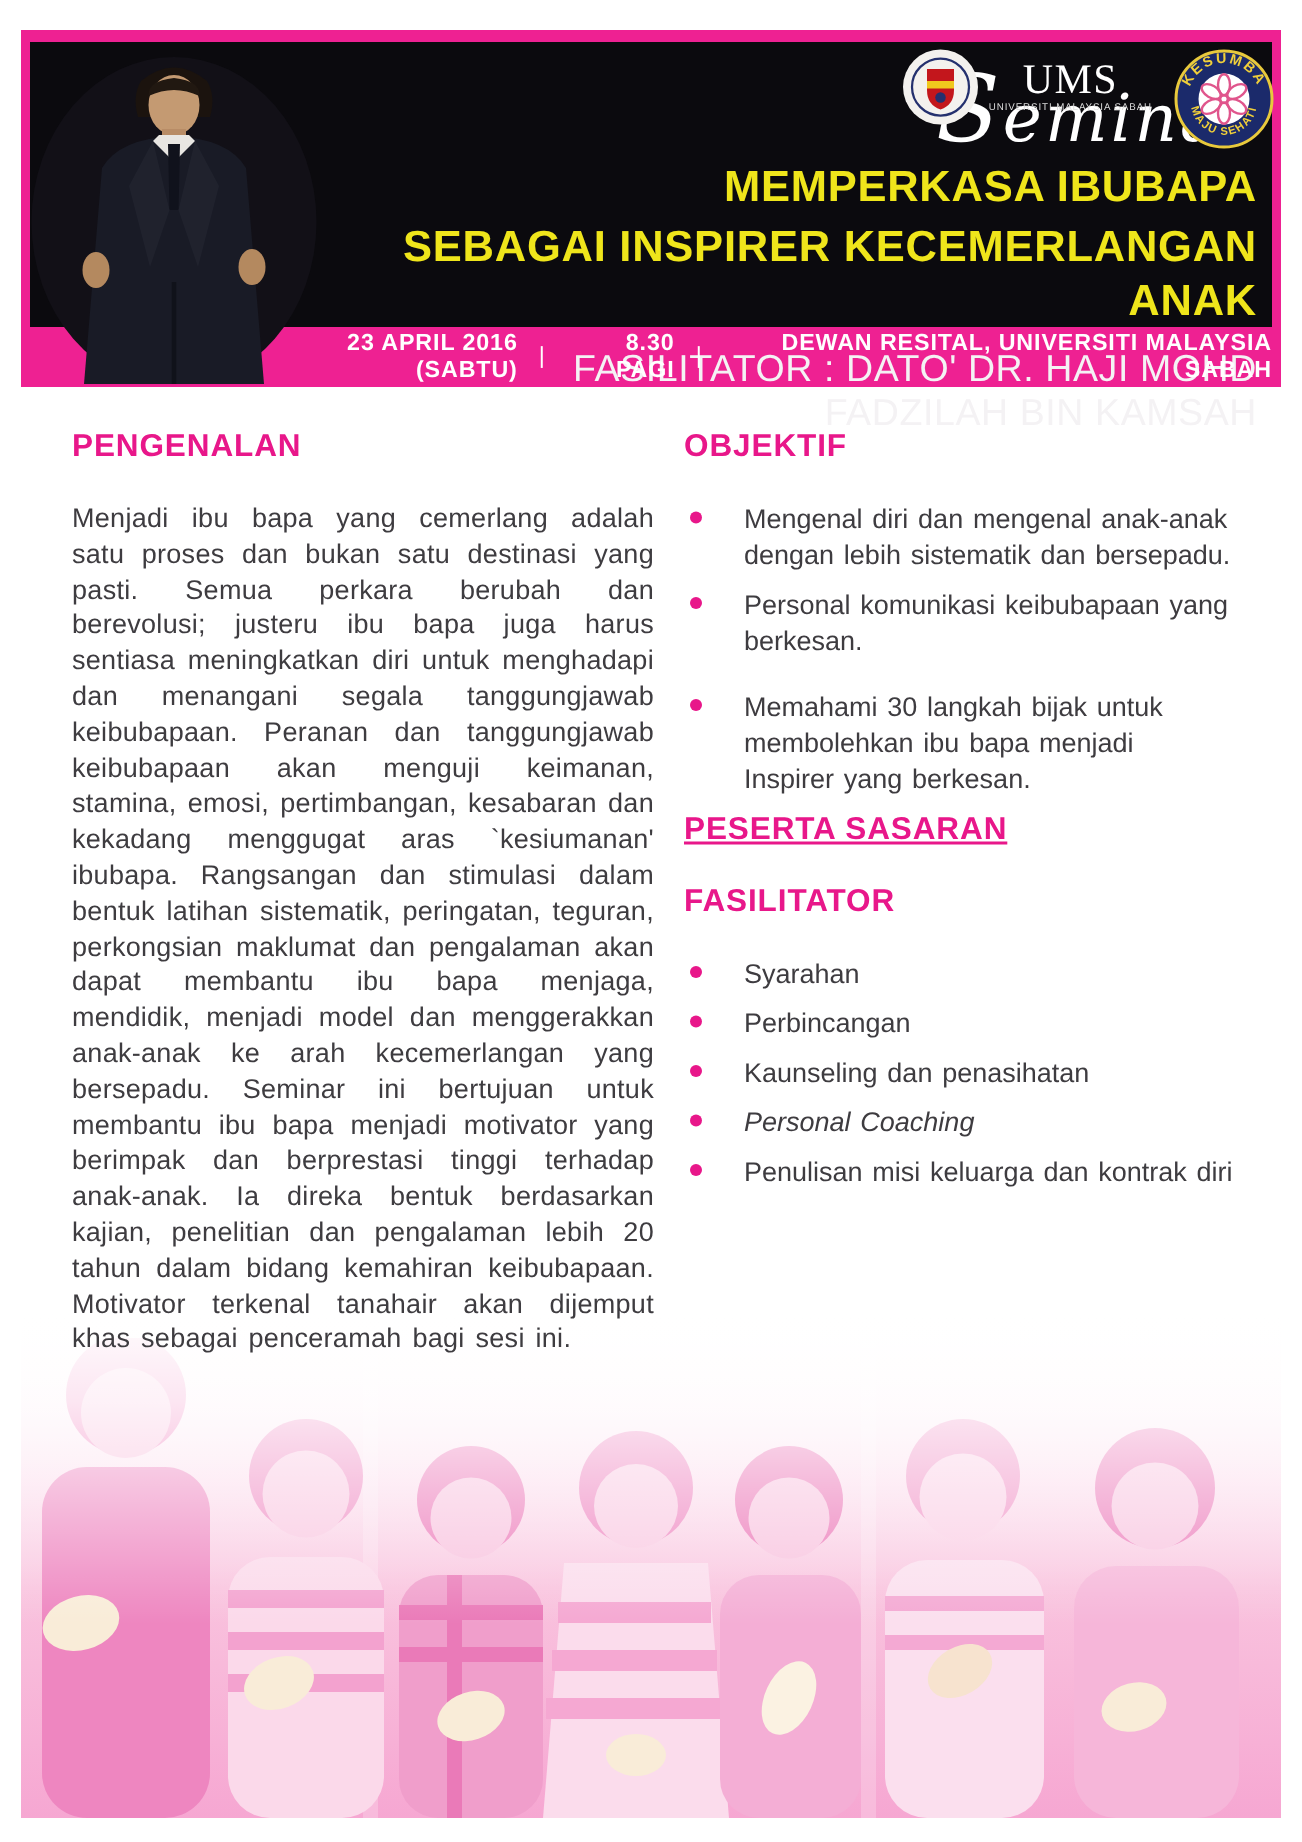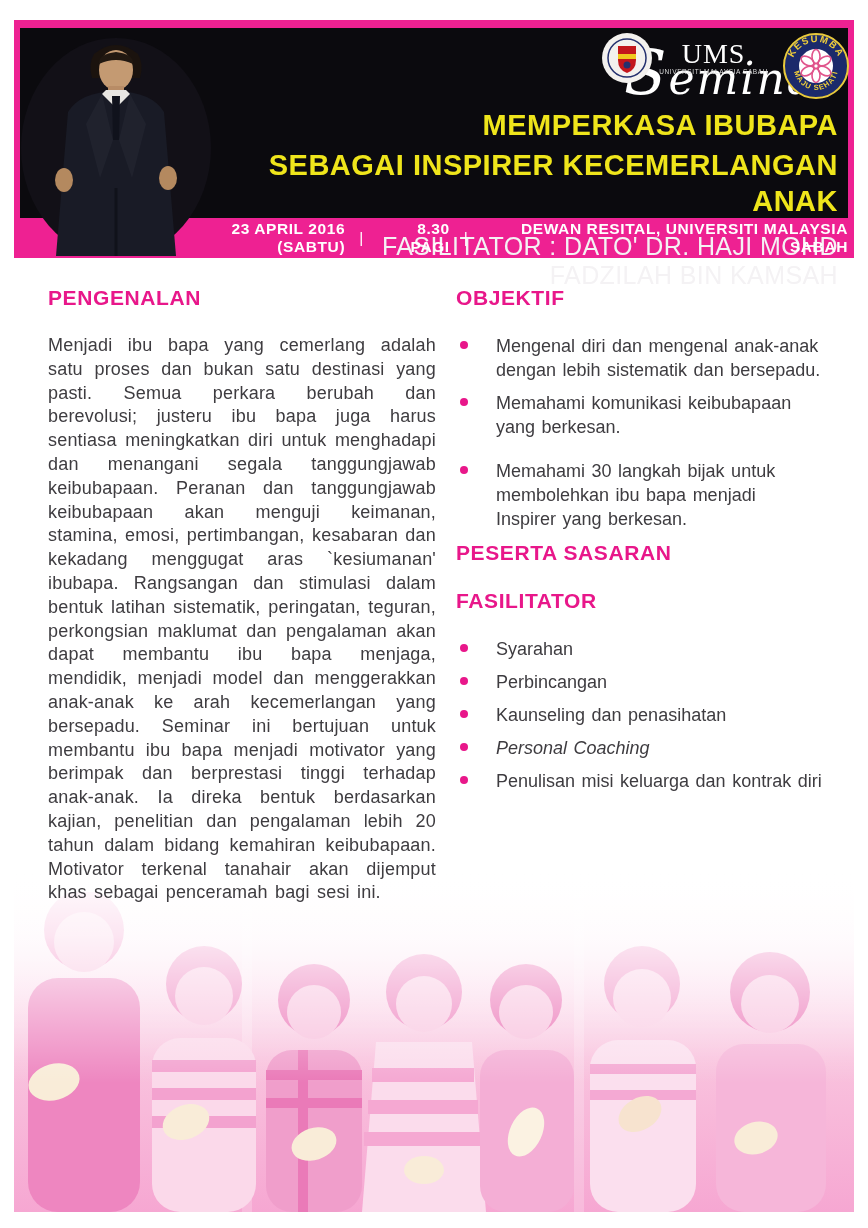--- a/index.html
+++ b/index.html
@@ -63,21 +63,21 @@
     word-spacing:2px;letter-spacing:0.2px;margin:0;
   }
   ul.blist{list-style:none;margin:0;padding:0;color:#3E3C40;font-size:18px;line-height:24px;}
   ul.blist li{position:relative;padding-left:40px;margin-bottom:9px;word-spacing:1.5px;}
   ul.blist li .dot{
     position:absolute;left:4px;top:7px;width:8px;height:8px;border-radius:50%;background:#E8178A;
   }
   .objektif li{margin-bottom:10px;}
   .objektif li.spaced{margin-top:20px;}
   .metodologi li.ital{font-style:italic;}
-  .mt-peserta{margin-top:30px;}
+  .mt-peserta{margin-top:30px;text-decoration:underline;}
   .mt-metodologi{margin-top:46px;}
 
   
   .photo-strip{
     position:absolute;left:14px;right:14px;top:872px;height:340px;z-index:1;
     background:linear-gradient(180deg,#ffffff 0%,#fdeaf4 22%,#f9c3de 55%,#f6a7d2 100%);
   }
   .photo-strip svg{position:absolute;left:0;bottom:0;width:100%;height:320px;}
   .photo-fade{
     position:absolute;left:0;top:0;right:0;height:62%;
@@ -167,21 +167,21 @@
 
     <div class="col-left">
       <h2 class="sec">PENGENALAN</h2>
       <p class="para">Menjadi ibu bapa yang cemerlang adalah satu proses dan bukan satu destinasi yang pasti. Semua perkara berubah dan berevolusi; justeru ibu bapa juga harus sentiasa meningkatkan diri untuk menghadapi dan menangani segala tanggungjawab keibubapaan. Peranan dan tanggungjawab keibubapaan akan menguji keimanan, stamina, emosi, pertimbangan, kesabaran dan kekadang menggugat aras `kesiumanan' ibubapa. Rangsangan dan stimulasi dalam bentuk latihan sistematik, peringatan, teguran, perkongsian maklumat dan pengalaman akan dapat membantu ibu bapa menjaga, mendidik, menjadi model dan menggerakkan anak-anak ke arah kecemerlangan yang bersepadu. Seminar ini bertujuan untuk membantu ibu bapa menjadi motivator yang berimpak dan berprestasi tinggi terhadap anak-anak. Ia direka bentuk berdasarkan kajian, penelitian dan pengalaman lebih 20 tahun dalam bidang kemahiran keibubapaan. Motivator terkenal tanahair akan dijemput khas sebagai penceramah bagi sesi ini.</p>
     </div>
 
     <div class="col-right">
       <h2 class="sec">OBJEKTIF</h2>
       <ul class="blist objektif">
         <li><span class="dot"></span><span>Mengenal diri dan mengenal anak-anak dengan lebih sistematik dan bersepadu.</span></li>
-        <li><span class="dot"></span><span>Memahami komunikasi keibubapaan yang berkesan.</span></li>
+        <li><span class="dot"></span><span>Personal komunikasi keibubapaan yang berkesan.</span></li>
         <li class="spaced"><span class="dot"></span><span>Memahami 30 langkah bijak untuk membolehkan ibu bapa menjadi Inspirer yang berkesan.</span></li>
       </ul>
 
       <h2 class="sec mt-peserta">PESERTA SASARAN</h2>
 
       <h2 class="sec mt-metodologi">FASILITATOR</h2>
       <ul class="blist metodologi">
         <li><span class="dot"></span><span>Syarahan</span></li>
         <li><span class="dot"></span><span>Perbincangan</span></li>
         <li><span class="dot"></span><span>Kaunseling dan penasihatan</span></li>

